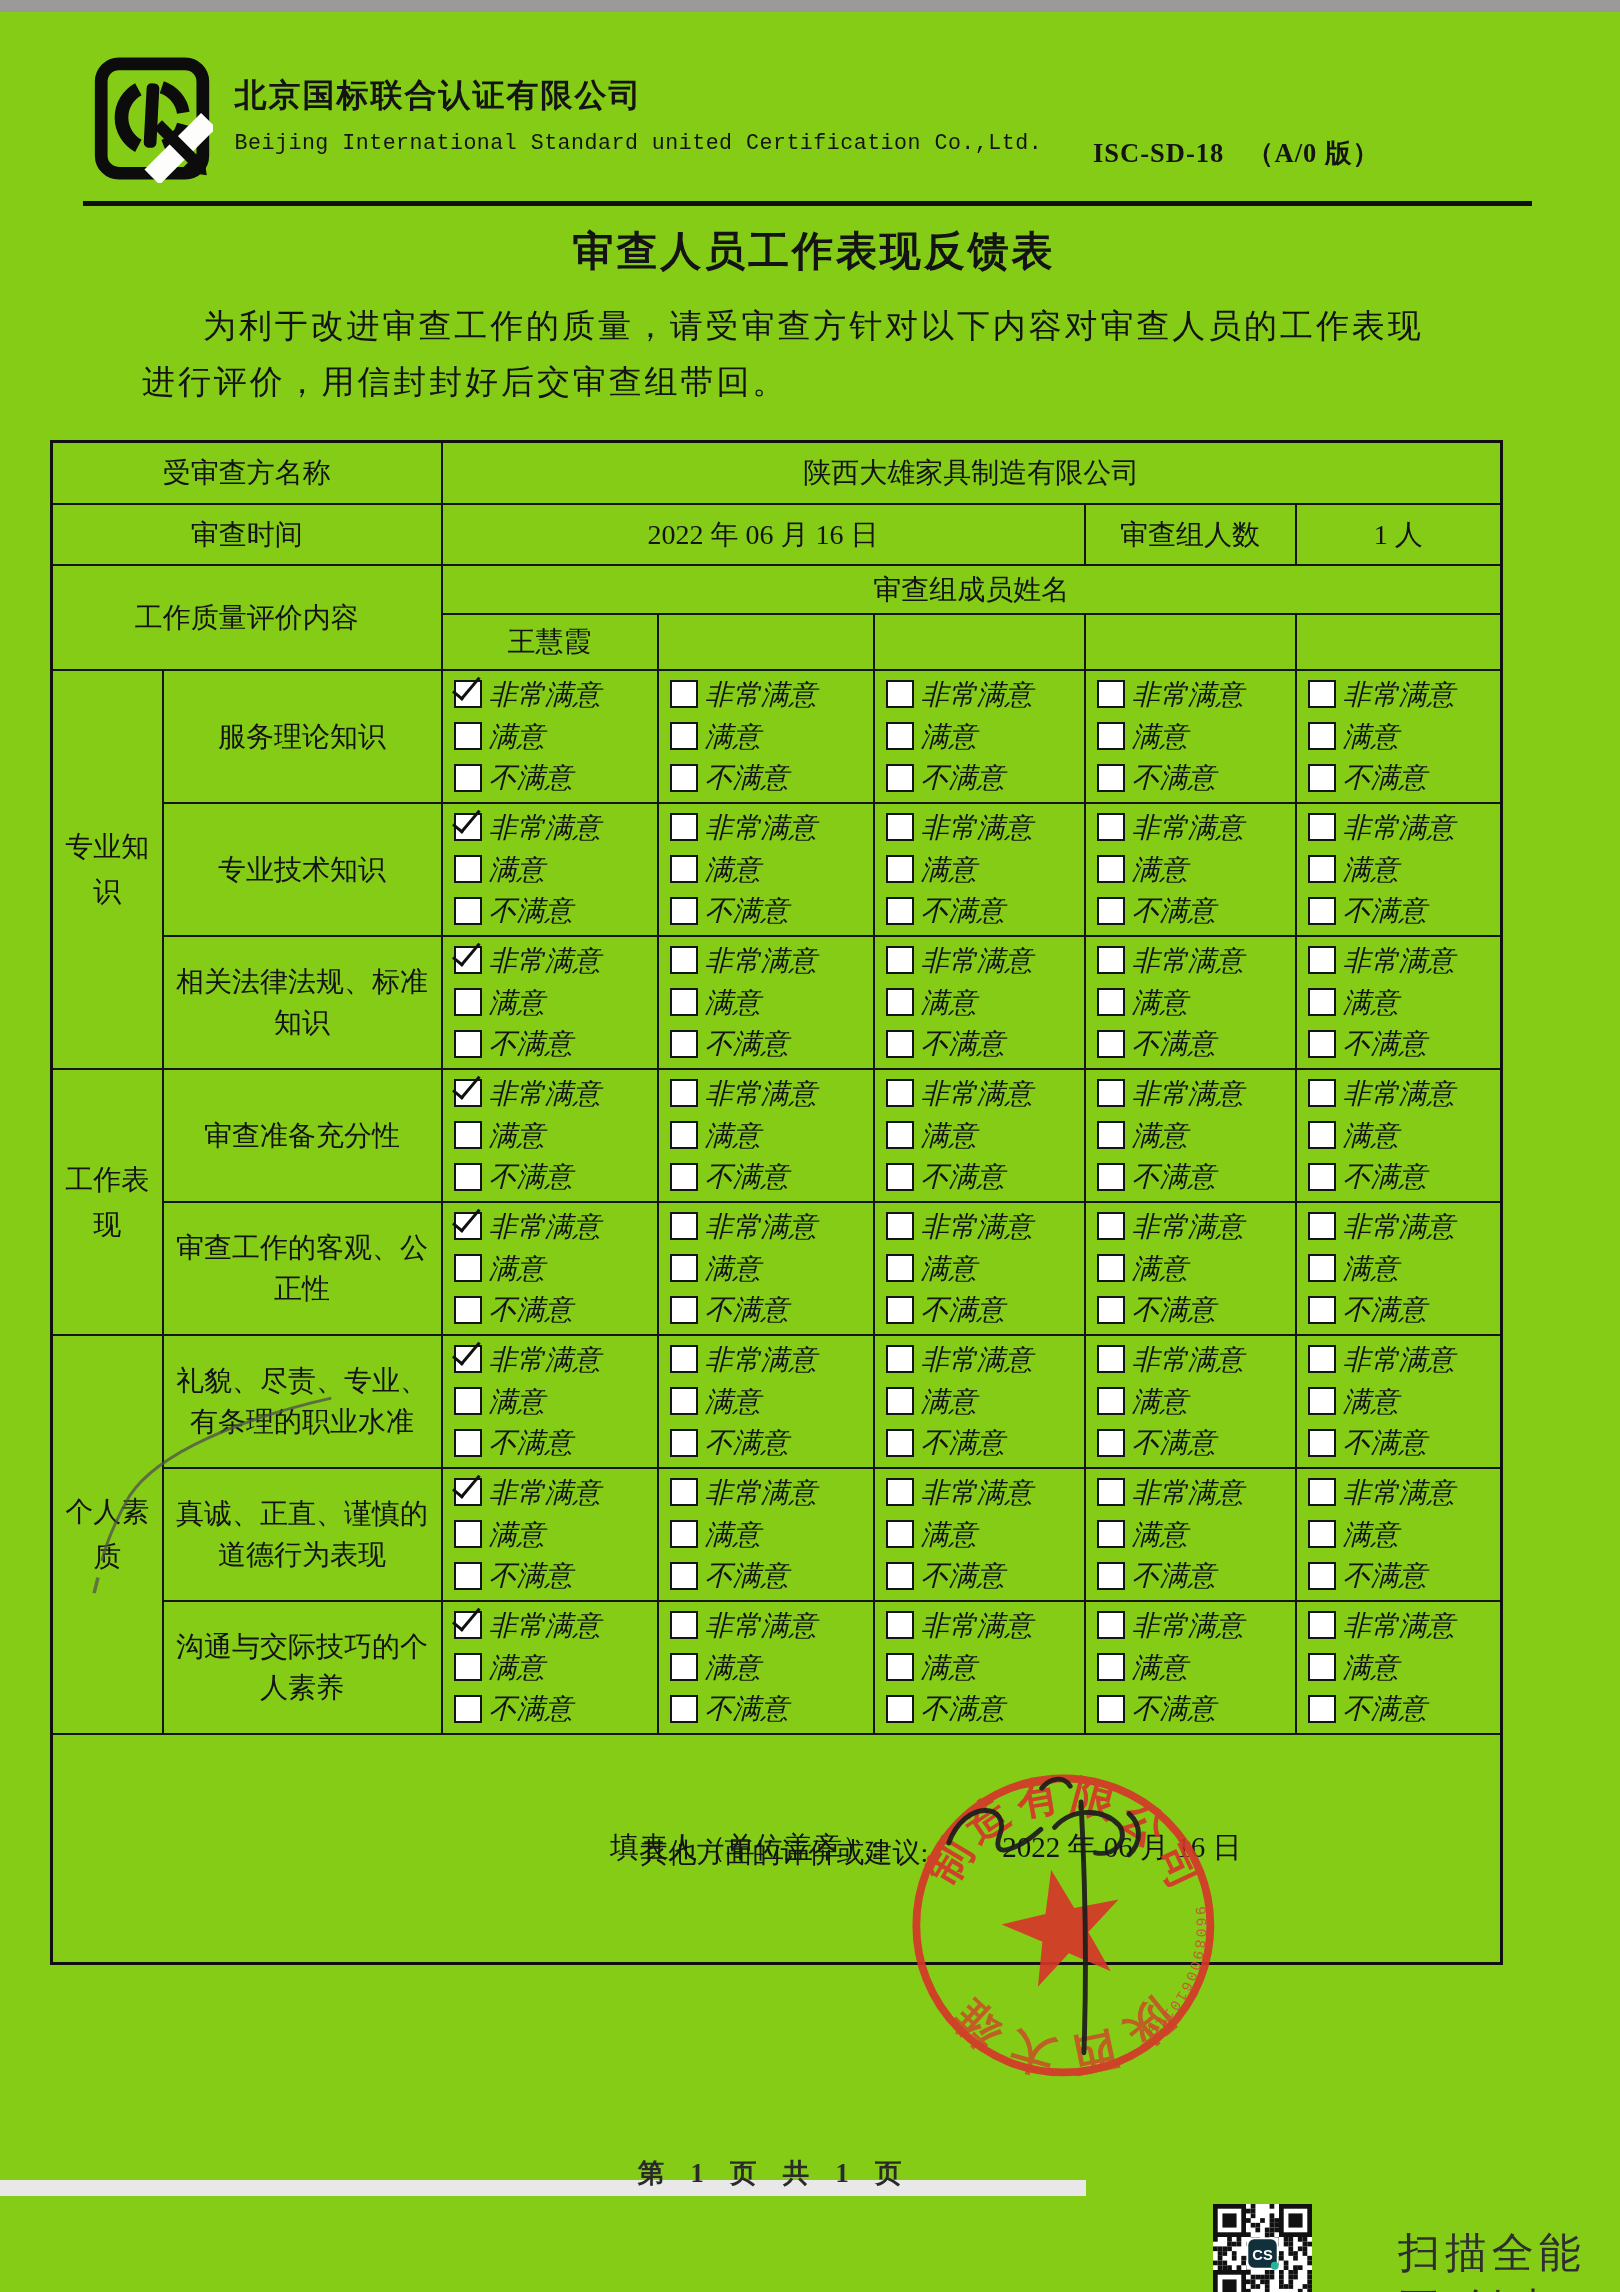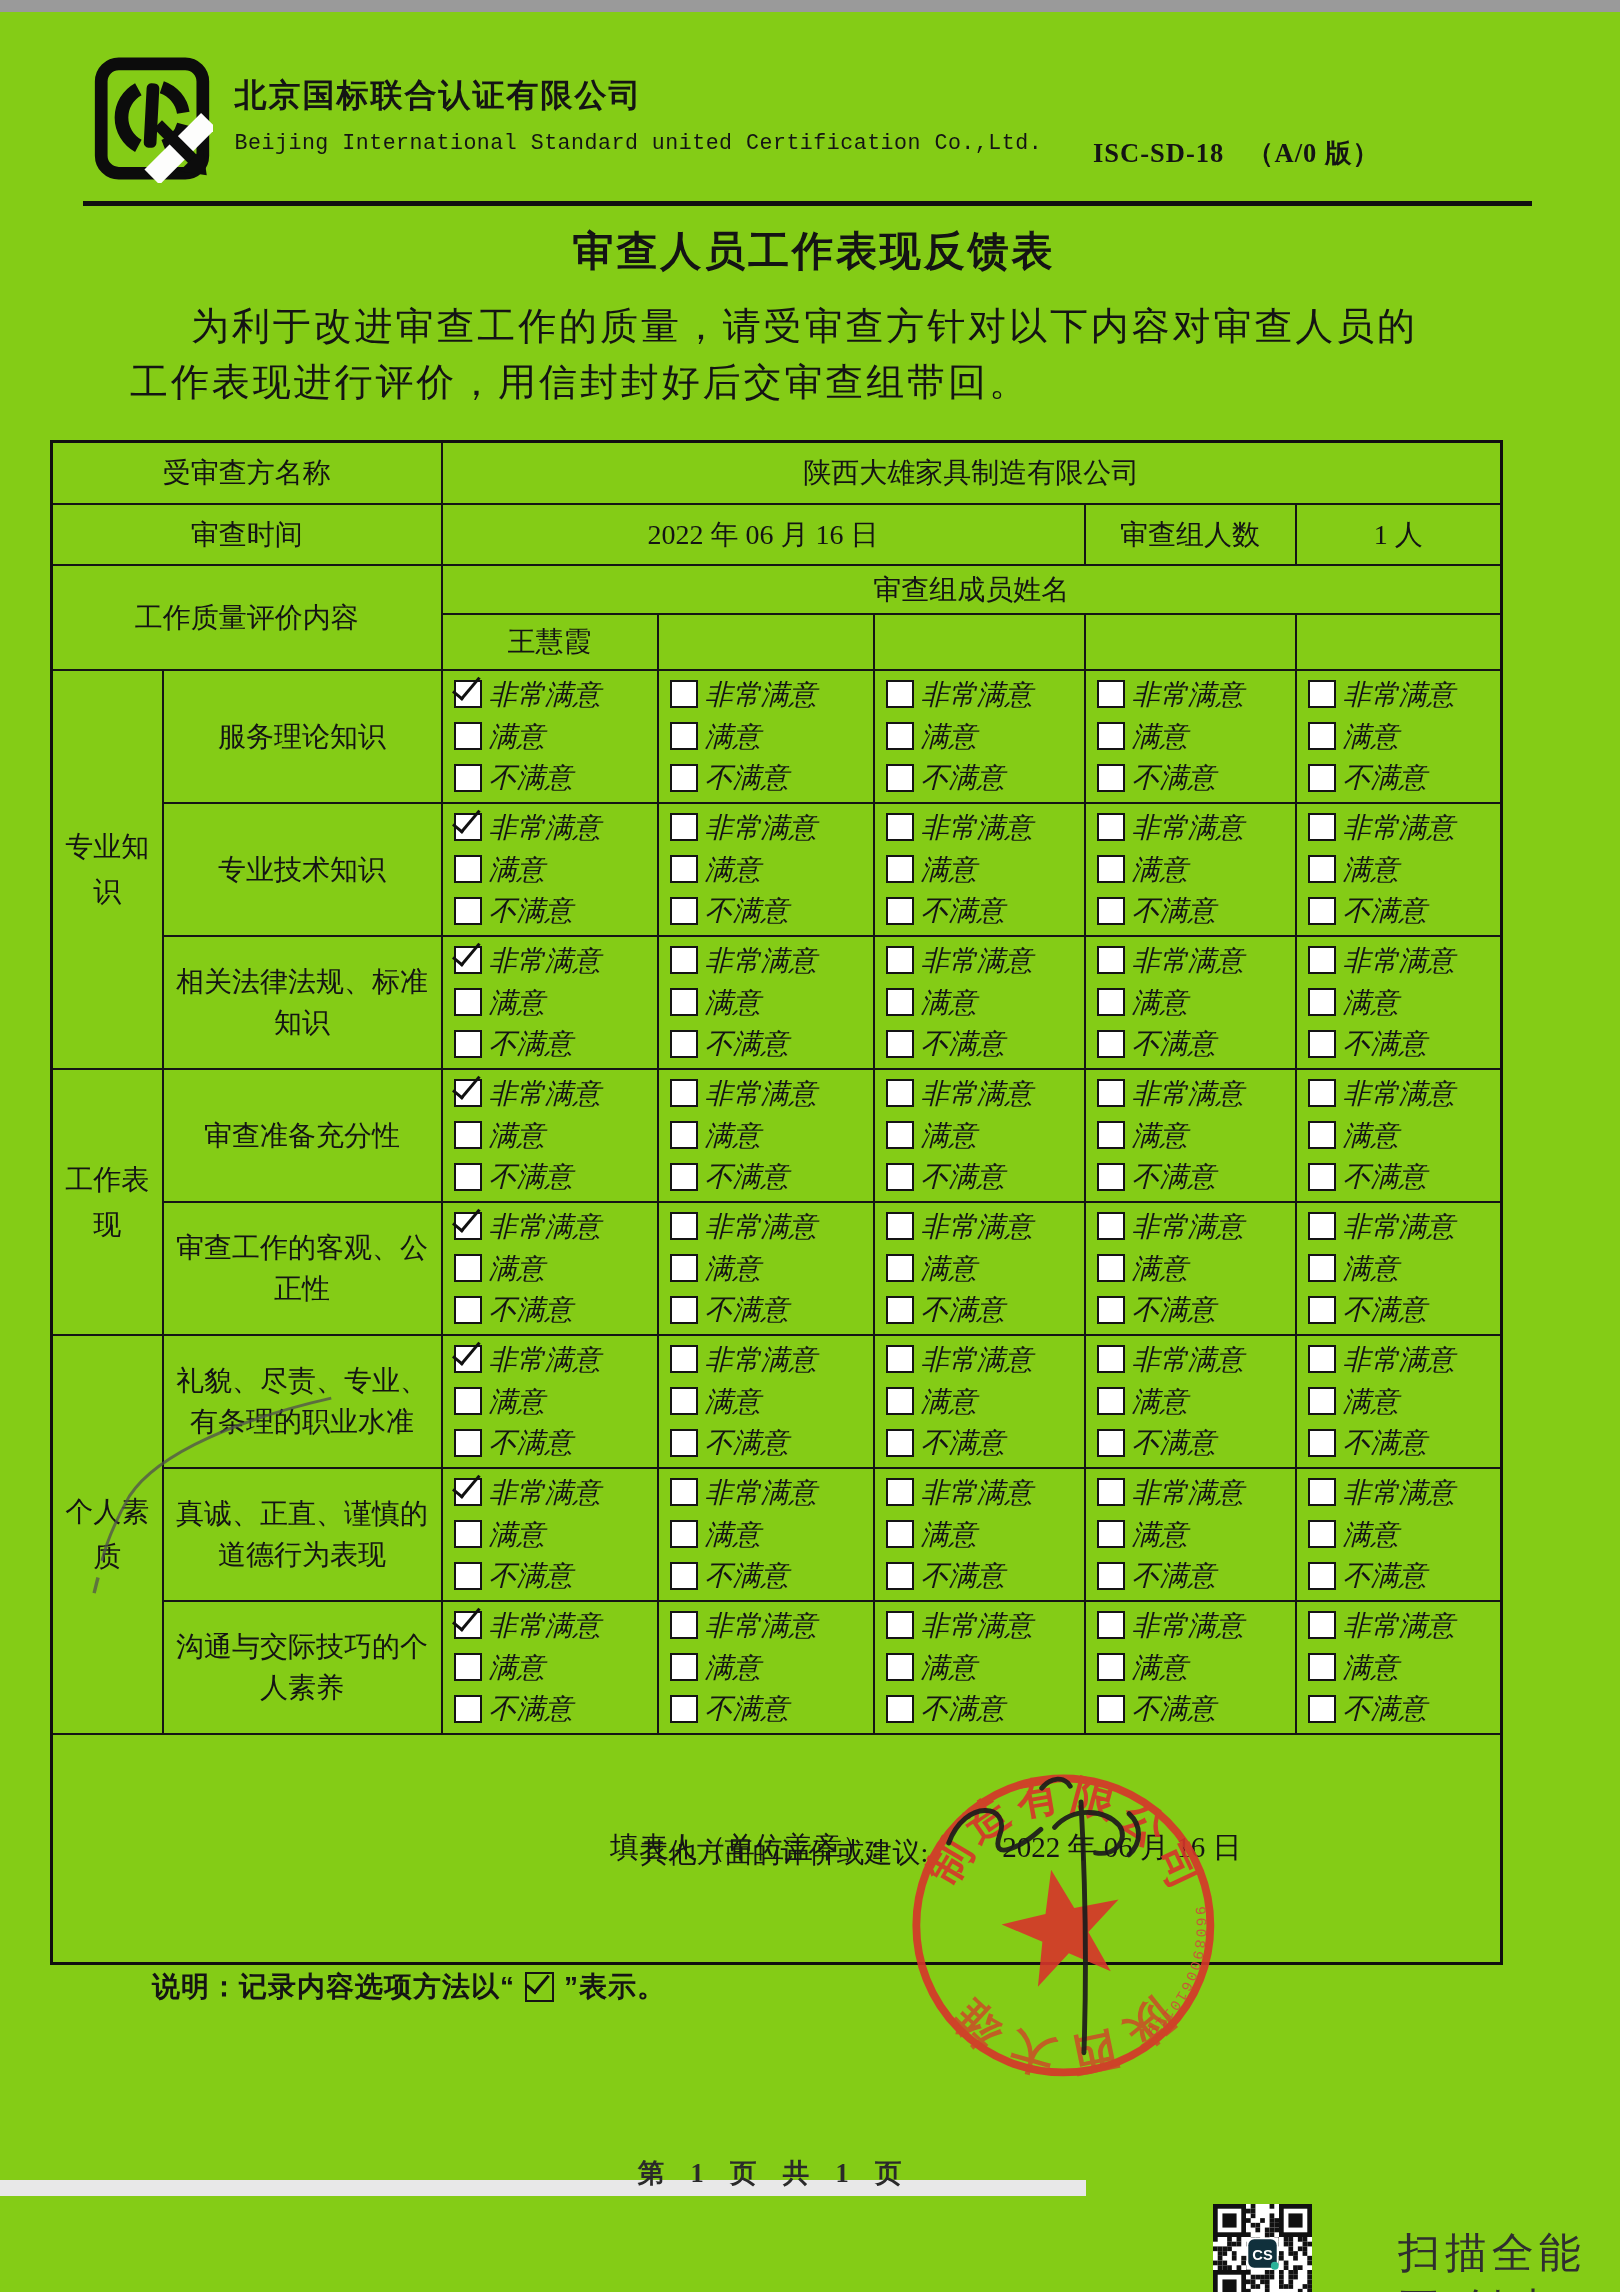--- a/index.html
+++ b/index.html
@@ -12,21 +12,21 @@
   .hdr{position:absolute;left:93px;top:44px;display:flex;align-items:flex-start;}
   .logo{width:120px;height:127px;flex:0 0 auto;}
   .hnames{margin-left:21.6px;padding-top:17.6px;}
   .company-cn{font-size:32px;letter-spacing:2px;font-weight:600;}
   .company-en{font-size:21.6px;margin-top:13.7px;letter-spacing:0.5px;}
   .doccode{position:absolute;left:1093px;top:123px;font-size:26.5px;font-weight:700;letter-spacing:1px;}
   .rule{position:absolute;left:83px;top:189px;width:1449px;height:4.9px;background:#101010;}
 
   .title{position:absolute;left:4px;top:212px;width:1620px;text-align:center;
          font-size:41px;font-weight:800;letter-spacing:2.9px;}
-  .intro{position:absolute;left:130px;top:286px;width:1304px;font-size:38px;
+  .intro{position:absolute;left:142px;top:286px;width:1304px;font-size:33px;
          letter-spacing:2.9px;line-height:56px;text-indent:61px;}
 
   
   table.ft{position:absolute;left:50px;top:428px;border-collapse:collapse;table-layout:fixed;
            width:1449px;font-size:28px;}
   table.ft td{border:2.5px solid #151515;text-align:center;vertical-align:middle;
               padding:0;overflow:hidden;word-break:break-all;line-height:41px;}
   table.ft{border:3.4px solid #101010;}
   td.lft{text-align:left;padding-left:21.6px;}
   td.itemcell{padding:0 13.7px;line-height:39px;}
@@ -711,25 +711,20 @@
           <span class="other-label">其他方面的评价或建议:</span>
           <span class="filler-line">
             <span>填表人（单位盖章）:</span>
             <span class="filler-date">2022 年 06 月 16 日</span>
           </span>
         </td>
       </tr>
     </tbody>
   </table>
 
-  <div class="note">
-    <span>说明：记录内容选项方法以“</span>
-      <span class="note-cb"></span>
-      <span>”表示。</span>
-  </div>
 
   <div class="footband"></div>
   <div class="pagefoot">第 1 页 共 1 页</div>
 
   <svg class="qr" id="qr" viewBox="0 0 101 101">
       <rect x="0" y="0" width="101" height="101" fill="#fff"></rect>
       <rect x="0" y="0" width="4.809523809523809" height="4.809523809523809" fill="#111"></rect>
       <rect x="0" y="9.619047619047619" width="4.809523809523809" height="4.809523809523809" fill="#111"></rect>
       <rect x="0" y="14.428571428571427" width="4.809523809523809" height="4.809523809523809" fill="#111"></rect>
       <rect x="0" y="19.238095238095237" width="4.809523809523809" height="4.809523809523809" fill="#111"></rect>

